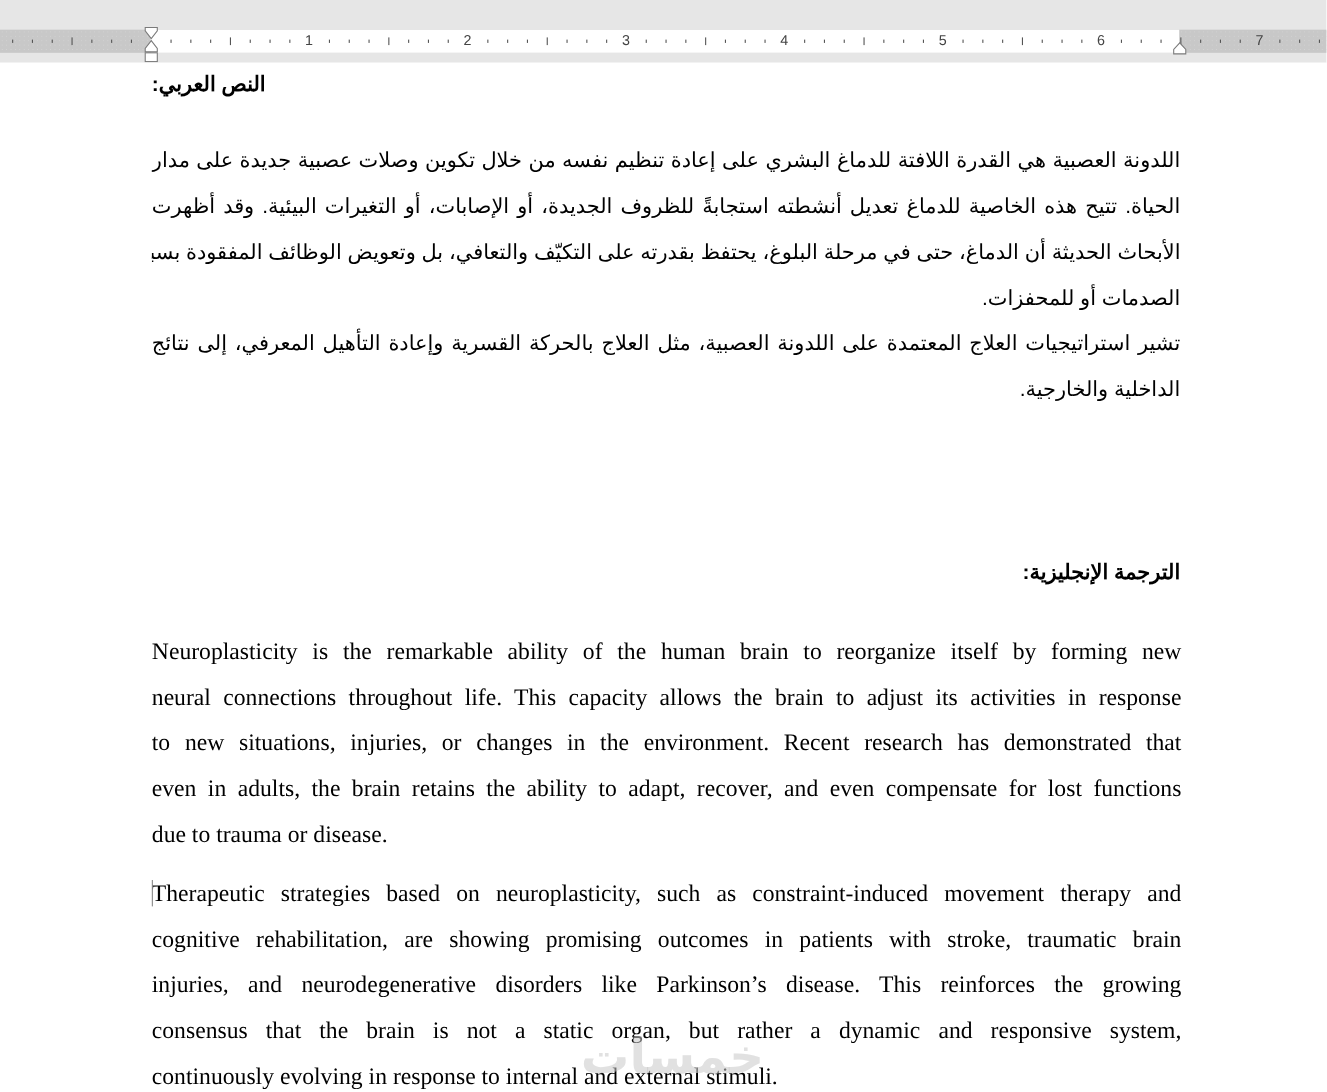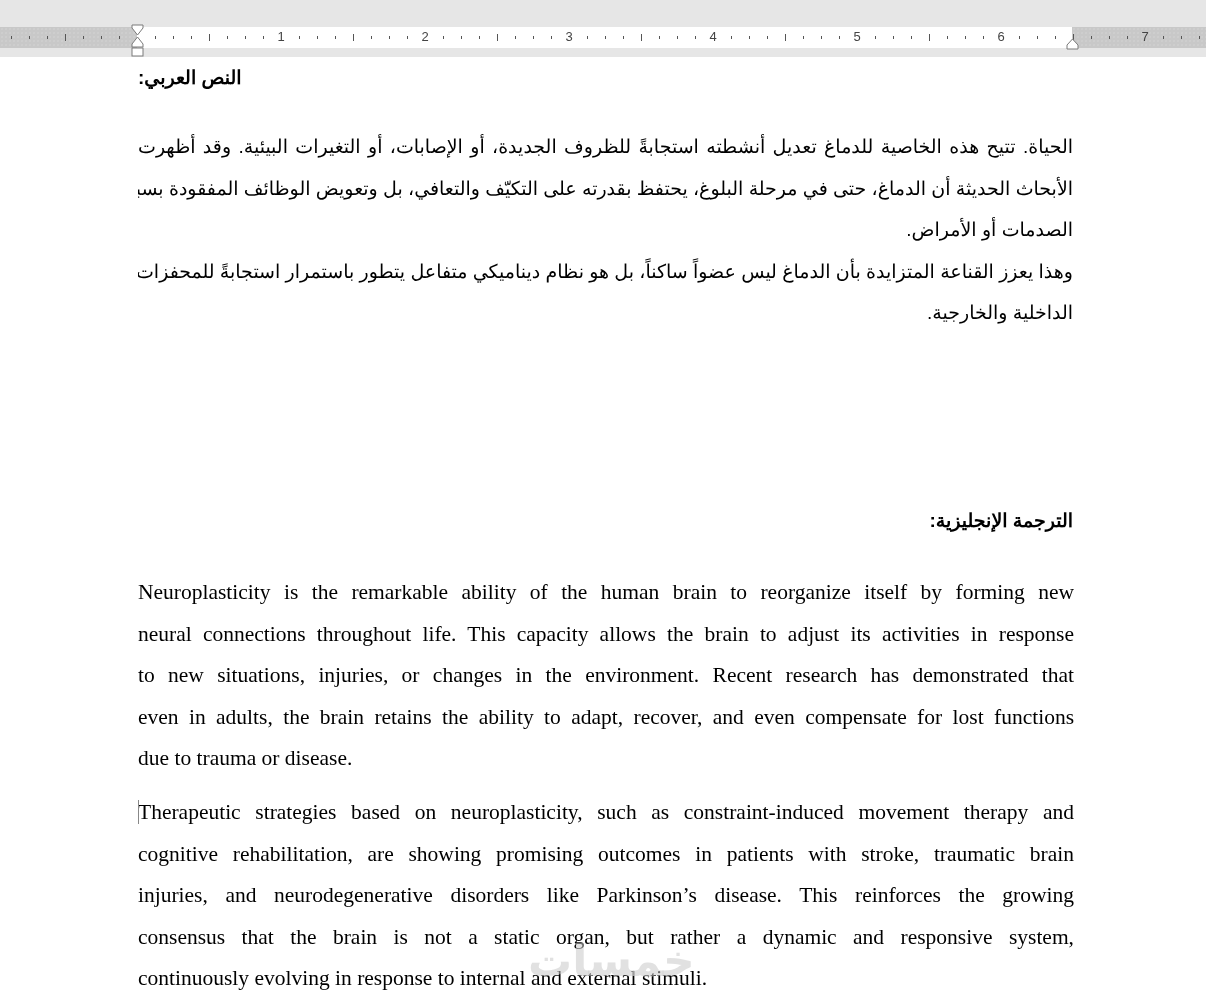--- a/index.html
+++ b/index.html
@@ -108,24 +108,25 @@
   <svg class="right-marker" viewBox="0 0 13 12">
     <path d="M6.5 1 L12 7 V11 H1 V7 Z" fill="#fff" stroke="#7a7a7a" stroke-width="1"></path>
   </svg>
 </div>
 
 <div class="page"></div>
 
 <div class="ar ar-heading" style="top:62px; height:32px; line-height:32px; text-align:left;">النص العربي:</div>
 
 <div class="ar" style="top:126px;">
+  <div class="ar-line">اللدونة العصبية هي القدرة اللافتة للدماغ البشري على إعادة تنظيم نفسه من خلال تكوين وصلات عصبية جديدة على مدار</div>
   <div class="ar-line">الحياة. تتيح هذه الخاصية للدماغ تعديل أنشطته استجابةً للظروف الجديدة، أو الإصابات، أو التغيرات البيئية. وقد أظهرت</div>
   <div class="ar-line">الأبحاث الحديثة أن الدماغ، حتى في مرحلة البلوغ، يحتفظ بقدرته على التكيّف والتعافي، بل وتعويض الوظائف المفقودة بسبب</div>
-  <div class="ar-line last">الصدمات أو الأمراض.</div>
-  <div class="ar-line">وهذا يعزز القناعة المتزايدة بأن الدماغ ليس عضواً ساكناً، بل هو نظام ديناميكي متفاعل يتطور باستمرار استجابةً للمحفزات</div>
+  <div class="ar-line last">الصدمات أو للمحفزات.</div>
+  <div class="ar-line">تشير استراتيجيات العلاج المعتمدة على اللدونة العصبية، مثل العلاج بالحركة القسرية وإعادة التأهيل المعرفي، إلى نتائج</div>
   <div class="ar-line last">الداخلية والخارجية.</div>
 </div>
 
 <div class="ar ar-heading" style="top:505px; height:32px; line-height:32px; text-align:right;">الترجمة الإنجليزية:</div>
 
 <div class="en" style="top:572px;">
   <div class="en-line">Neuroplasticity is the remarkable ability of the human brain to reorganize itself by forming new</div>
   <div class="en-line">neural connections throughout life. This capacity allows the brain to adjust its activities in response</div>
   <div class="en-line">to new situations, injuries, or changes in the environment. Recent research has demonstrated that</div>
   <div class="en-line">even in adults, the brain retains the ability to adapt, recover, and even compensate for lost functions</div>

